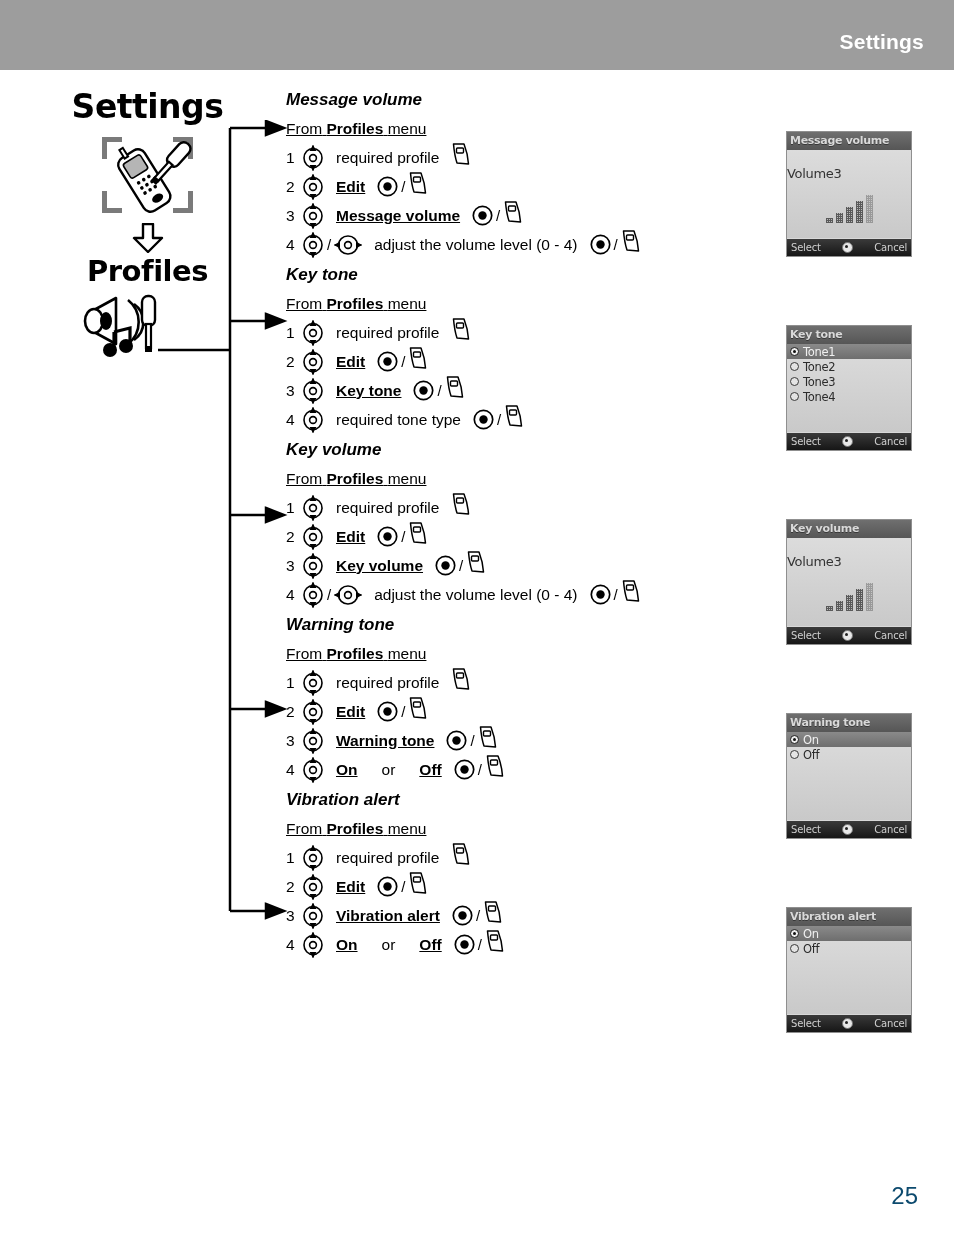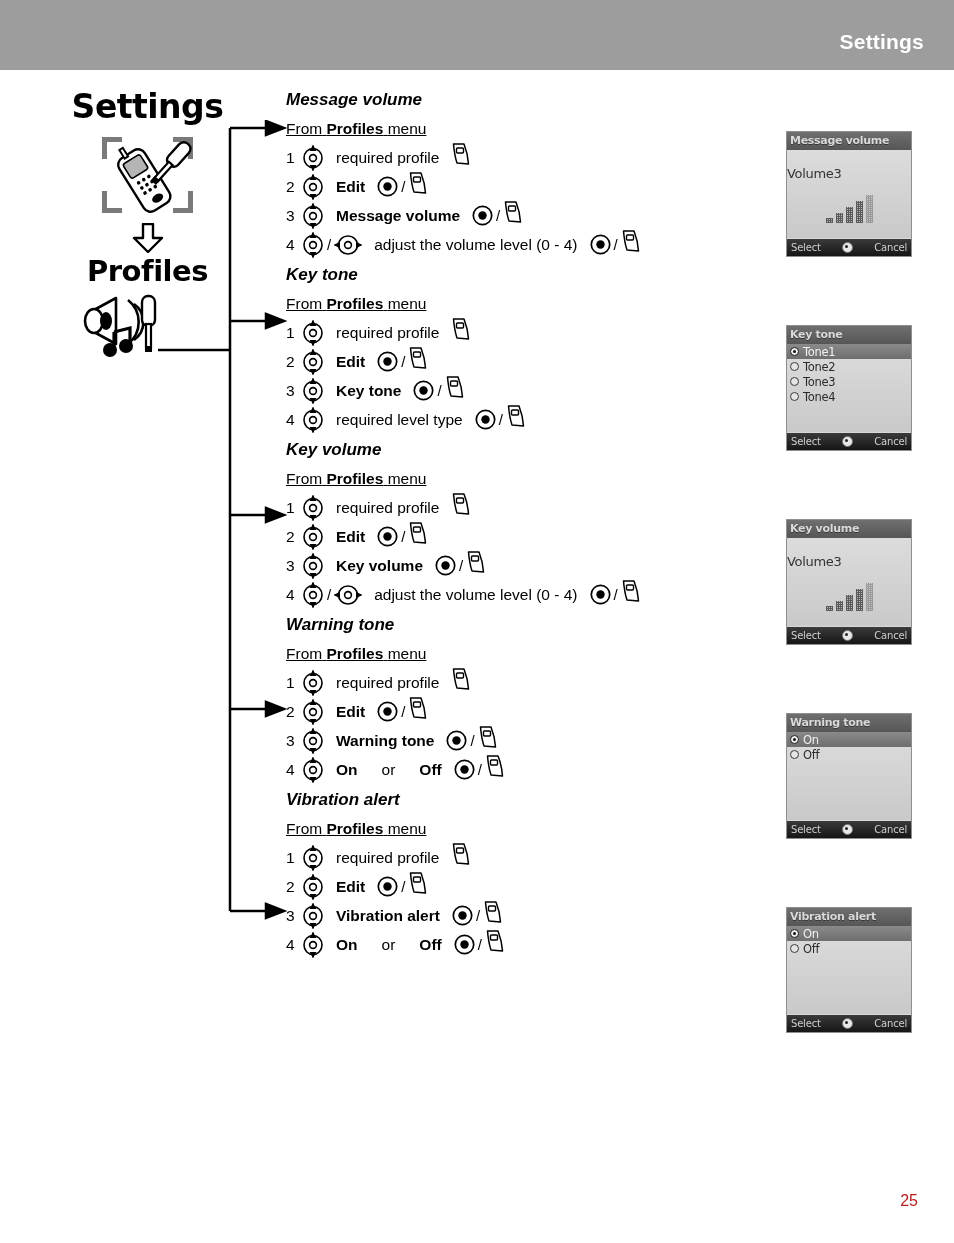--- a/index.html
+++ b/index.html
@@ -17,21 +17,21 @@
     background:#9d9d9d;
   }
   .page-header .title{
     position:absolute;right:30px;top:30px;
     font-size:21px;font-weight:bold;color:#ffffff;
     letter-spacing:.2px;
   }
   
   .page-number{
     position:absolute;right:36px;bottom:33px;
-    font-size:16px;color:#b91c1c;text-align:right;
+    font-size:24px;color:#0c4a6e;text-align:right;
   }
   
   .left-rail{
     position:absolute;left:60px;top:90px;width:175px;
   }
   .rail-title{
     font-family:"DejaVu Sans", sans-serif;
     font-size:33px;font-weight:bold;text-align:center;
     letter-spacing:-0.5px;line-height:1;
     margin:0 0 6px 0;
@@ -52,21 +52,21 @@
     margin:0 0 10px 0;letter-spacing:0px;
   }
   .sec-from{font-size:15.5px;margin:0 0 5px 0;text-decoration:underline;}
   .sec-from b{font-weight:bold;}
   .step{
     display:flex;align-items:center;
     font-size:15.5px;height:29px;white-space:nowrap;
   }
   .step .num{width:16px;display:inline-block;}
   .step .txt{margin:0 12px;}
-  .step .txt.bold{font-weight:bold;}
+  .step .txt.bold{font-weight:bold;text-decoration:underline;}
   .slash{margin:0 3px;font-size:15px;}
 
   
   .ico{display:inline-block;vertical-align:middle;line-height:0;}
   .ico-ud{width:22px;height:26px;}
   .ico-lr{width:28px;height:20px;}
   .ico-ok{width:21px;height:21px;}
   .ico-soft{width:20px;height:24px;position:relative;top:-4px;}
 
   
@@ -405,21 +405,21 @@
       <div class="step">
         <span class="num">4</span>
         <span class="ico ico-ud"><svg viewBox="0 0 22 26" width="22" height="26">
             <ellipse cx="11" cy="13" rx="9" ry="9.5" fill="none" stroke="#000" stroke-width="1.6"></ellipse>
             <circle cx="11" cy="13" r="3.4" fill="none" stroke="#000" stroke-width="1.6"></circle>
             <line x1="11" y1="0.5" x2="11" y2="6" stroke="#000" stroke-width="1.6"></line>
             <polygon points="11,0 7.5,6 14.5,6" fill="#000"></polygon>
             <line x1="11" y1="20" x2="11" y2="25.5" stroke="#000" stroke-width="1.6"></line>
             <polygon points="11,26 7.5,20 14.5,20" fill="#000"></polygon>
           </svg></span>
-        <span class="txt">required level type</span>
+        <span class="txt">required tone type</span>
         <span class="ico ico-ok"><svg viewBox="0 0 21 21" width="21" height="21">
             <circle cx="10.5" cy="10.5" r="9.2" fill="none" stroke="#000" stroke-width="1.7"></circle>
             <circle cx="10.5" cy="10.5" r="4.2" fill="#000"></circle>
           </svg></span>
         <span class="slash">/</span>
         <span class="ico ico-soft"><svg viewBox="0 0 20 24" width="20" height="24">
             <path d="M2.5 2 L13 2 C15 7 17 15 17.5 22 L6 21 C4 15 3 8 2.5 2 Z" fill="#fff" stroke="#000" stroke-width="1.5" stroke-linejoin="round"></path>
             <rect x="5.5" y="6" width="7" height="5" rx="1" fill="none" stroke="#000" stroke-width="1.4"></rect>
           </svg></span>
       </div>

